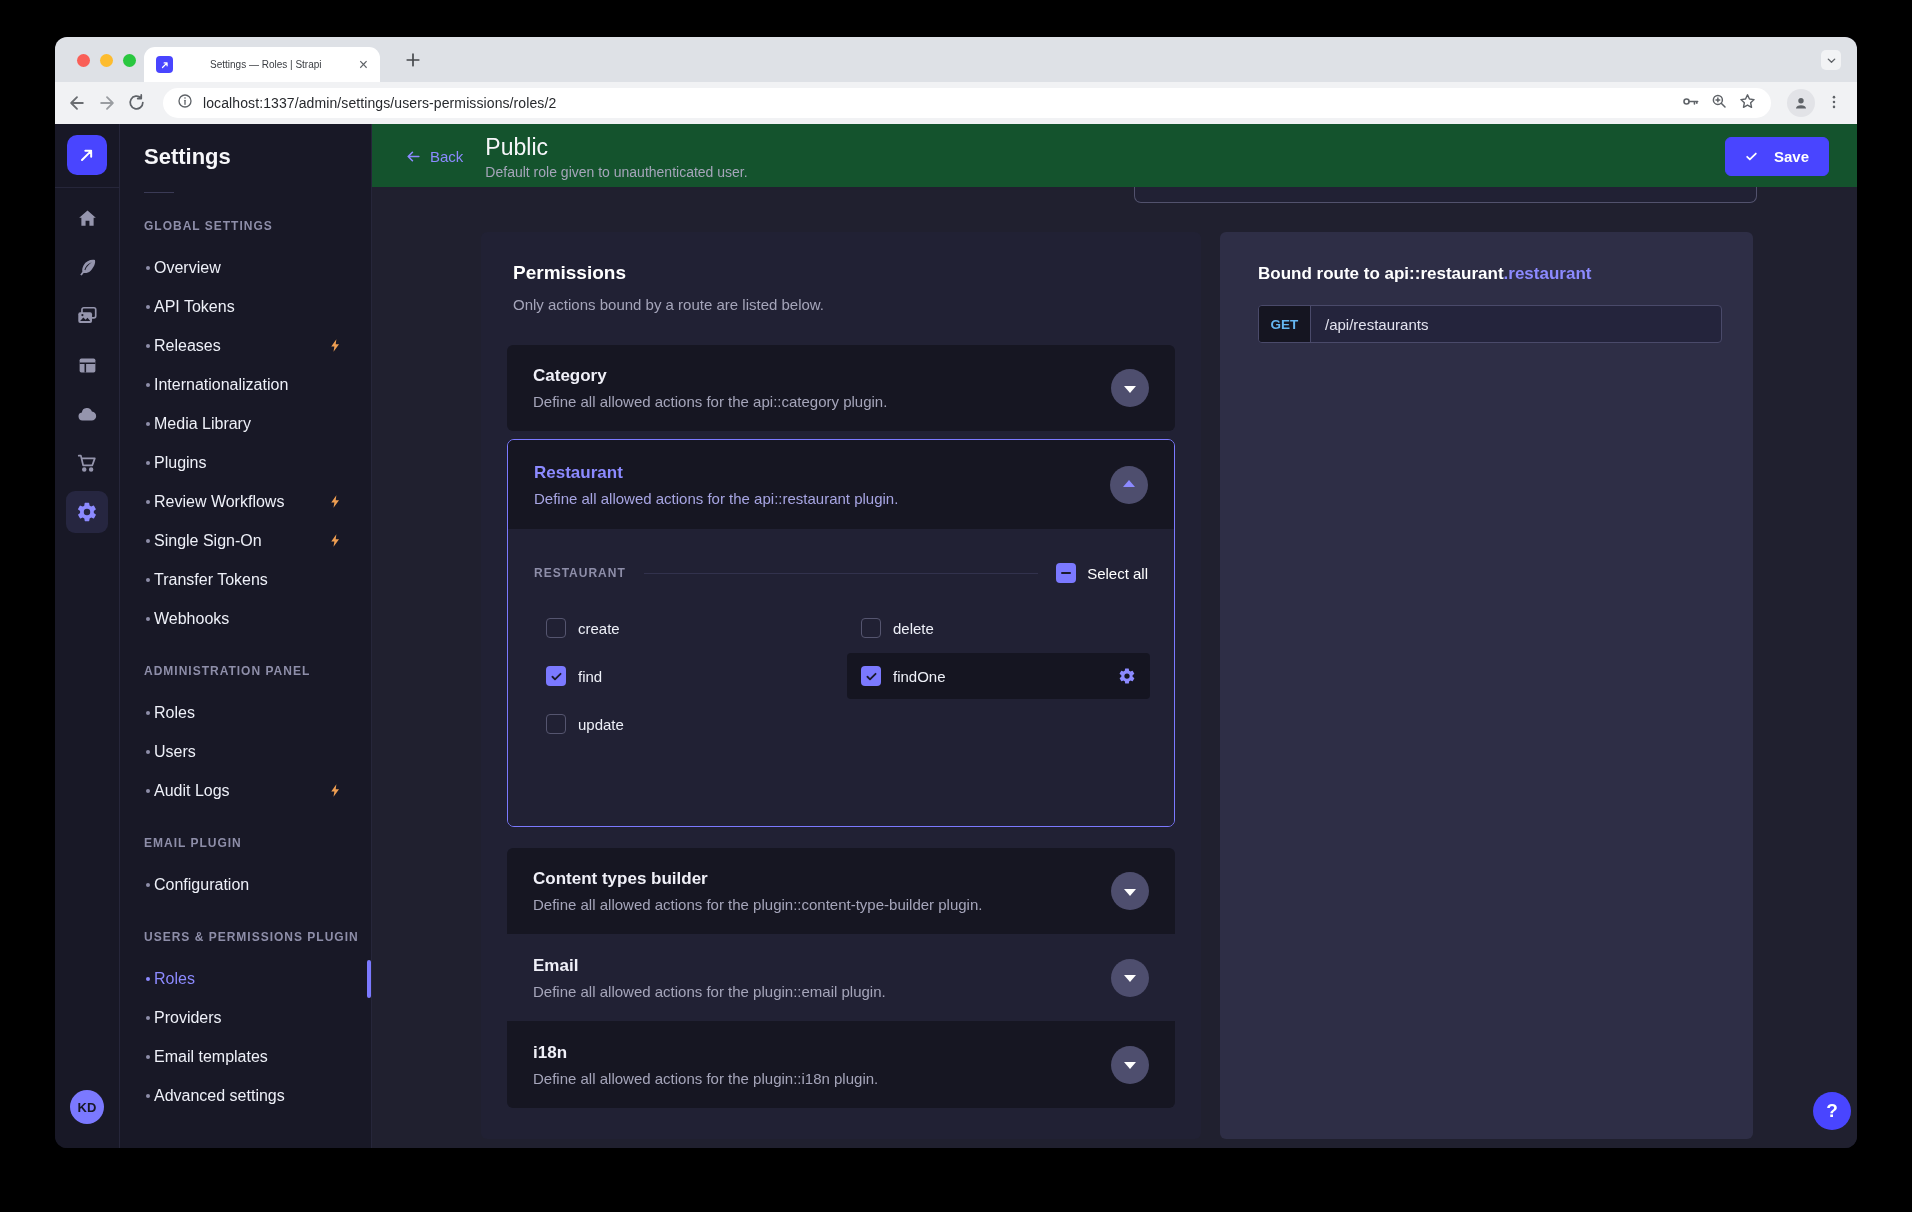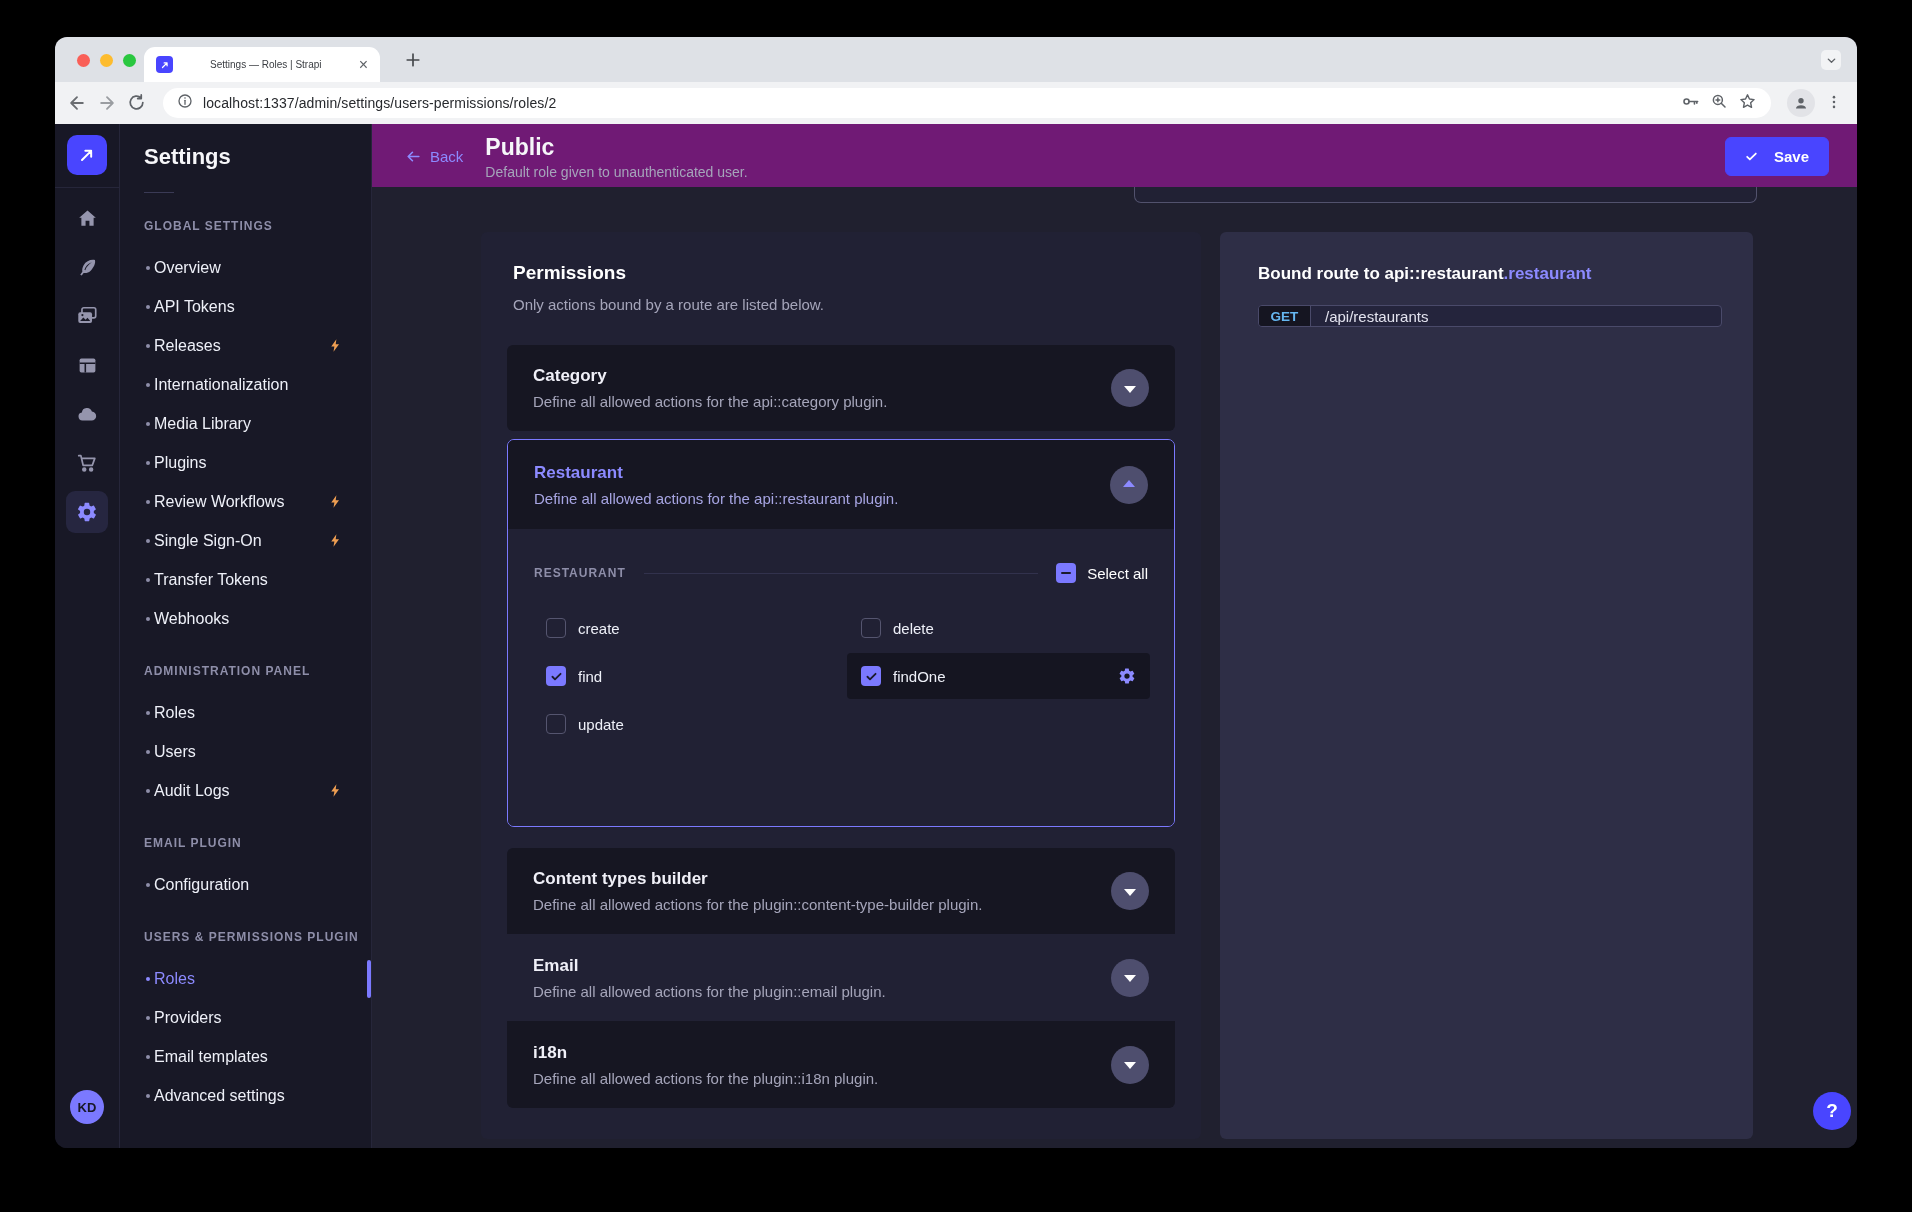--- a/index.html
+++ b/index.html
@@ -51,24 +51,24 @@
   .nav-item { height:39px; display:flex; align-items:center; padding-left:26px; gap:4px; position:relative; cursor:pointer; }
   .bullet { width:4px; height:4px; border-radius:50%; background:#8e8ea9; flex:0 0 auto; }
   .nav-item span.lbl { font-size:16px; color:#eef0f8; }
   .nav-item.active .lbl { color:#8c8aff; }
   .nav-item.active .bullet { background:#8c8aff; }
   .nav-item.active::after { content:""; position:absolute; right:0; top:1px; width:4px; height:38px; background:#7b79ff; border-radius:2px; }
   .bolt { margin-left:auto; margin-right:28px; width:15px; height:15px; }
 
   
   .main { flex:1; display:flex; flex-direction:column; min-width:0; }
-  .page-header { height:63px; display:flex; align-items:center; padding:2px 28px 0 33px; background:#701a75; flex:0 0 auto; }
+  .page-header { height:63px; display:flex; align-items:center; padding:2px 28px 0 33px; background:#14532d; flex:0 0 auto; }
   .back-link { display:flex; align-items:center; gap:8px; color:#8c8aff; font-size:15px; cursor:pointer; }
   .title-block { margin-left:22px; }
-  .page-title { font-size:23px; font-weight:700; color:#f6f6f9; line-height:26px; }
+  .page-title { font-size:23px; font-weight:400; color:#f6f6f9; line-height:26px; }
   .page-subtitle { font-size:14px; color:#a5a5ba; margin-top:4px; }
   .save-btn { margin-left:auto; display:flex; align-items:center; gap:16px; background:#4945ff; border:1px solid #4945ff;
               color:#fff; font-size:15px; font-weight:600; padding:10px 19px; border-radius:6px; cursor:pointer; }
 
   .content { flex:1; position:relative; background:#20202f; overflow:hidden; }
   .input-sliver { position:absolute; left:762px; top:0; width:623px; height:16px; background:#212134;
                   border:1px solid #52526d; border-top:none; border-radius:0 0 7px 7px; }
 
   
   .perm-panel { position:absolute; left:109px; top:45px; width:720px; height:907px; background:#212134; border-radius:6px; }
@@ -105,21 +105,21 @@
   .checkbox { width:20px; height:20px; border-radius:4px; flex:0 0 auto; display:flex; align-items:center; justify-content:center; cursor:pointer; }
   .cb-off { border:1px solid #55556f; background:transparent; }
   .cb-on { background:#7b79ff; }
   .cb-ind { background:#7b79ff; }
   .cb-ind::after { content:""; width:10px; height:2.5px; background:#1b1b2c; border-radius:1px; }
 
   
   .route-panel { position:absolute; left:848px; top:45px; width:533px; height:907px; background:#2e2e46; border-radius:6px; padding:32px 31px 0 38px; }
   .route-title { font-size:17px; font-weight:600; color:#fff; }
   .route-title .purple { color:#8c8aff; }
-  .route-box { margin-top:21px; height:22px; display:flex; border:1px solid #4a4a6a; border-radius:4px; background:#24243c; overflow:hidden; }
+  .route-box { margin-top:21px; height:38px; display:flex; border:1px solid #4a4a6a; border-radius:4px; background:#24243c; overflow:hidden; }
   .method { width:52px; background:#151521; border-right:1px solid #4a4a6a; color:#66b7f1; font-weight:700; font-size:13.5px;
             display:flex; align-items:center; justify-content:center; flex:0 0 auto; }
   .route-path { display:flex; align-items:center; padding-left:14px; font-size:15px; color:#e3e3ef; }
   .route-path .param { color:#c4b5fd;margin-top:46px; }
 
   .help-btn { position:absolute; left:1441px; top:905px; width:38px; height:38px; border-radius:50%; background:#4945ff;
               color:#fff; font-size:19px; font-weight:700; display:flex; align-items:center; justify-content:center; cursor:pointer; }
 </style>
 </head>
 <body>

